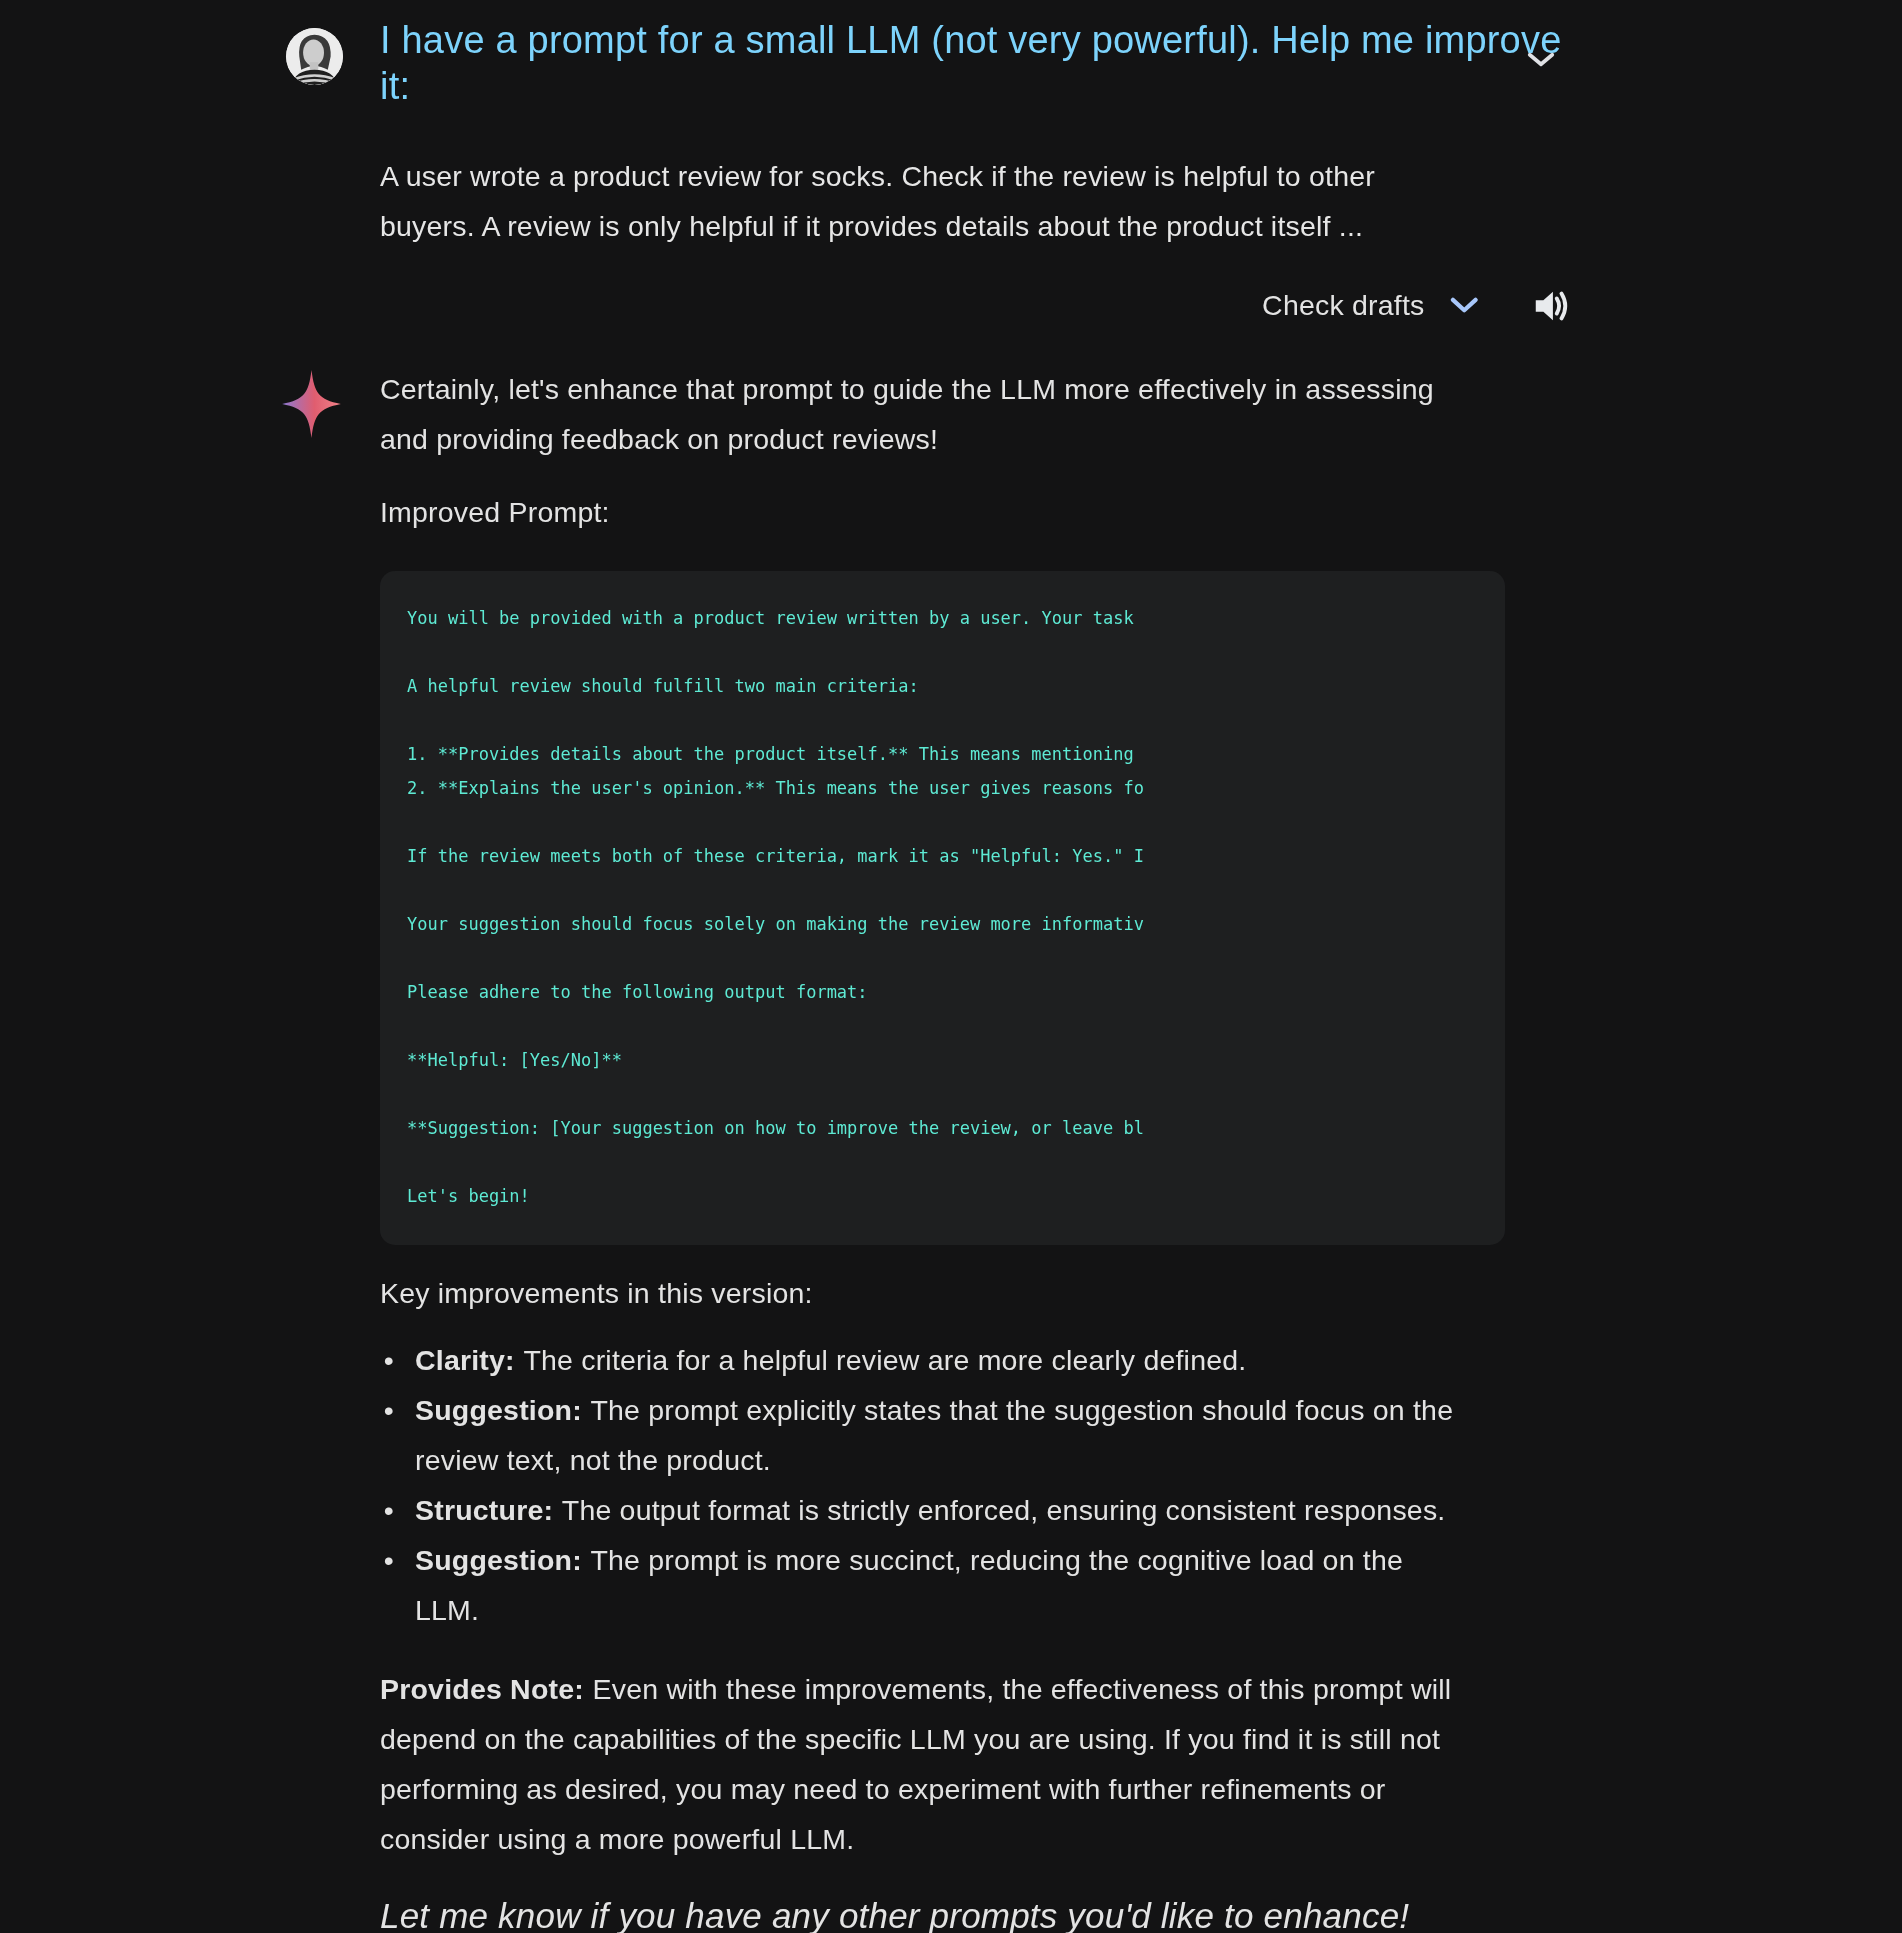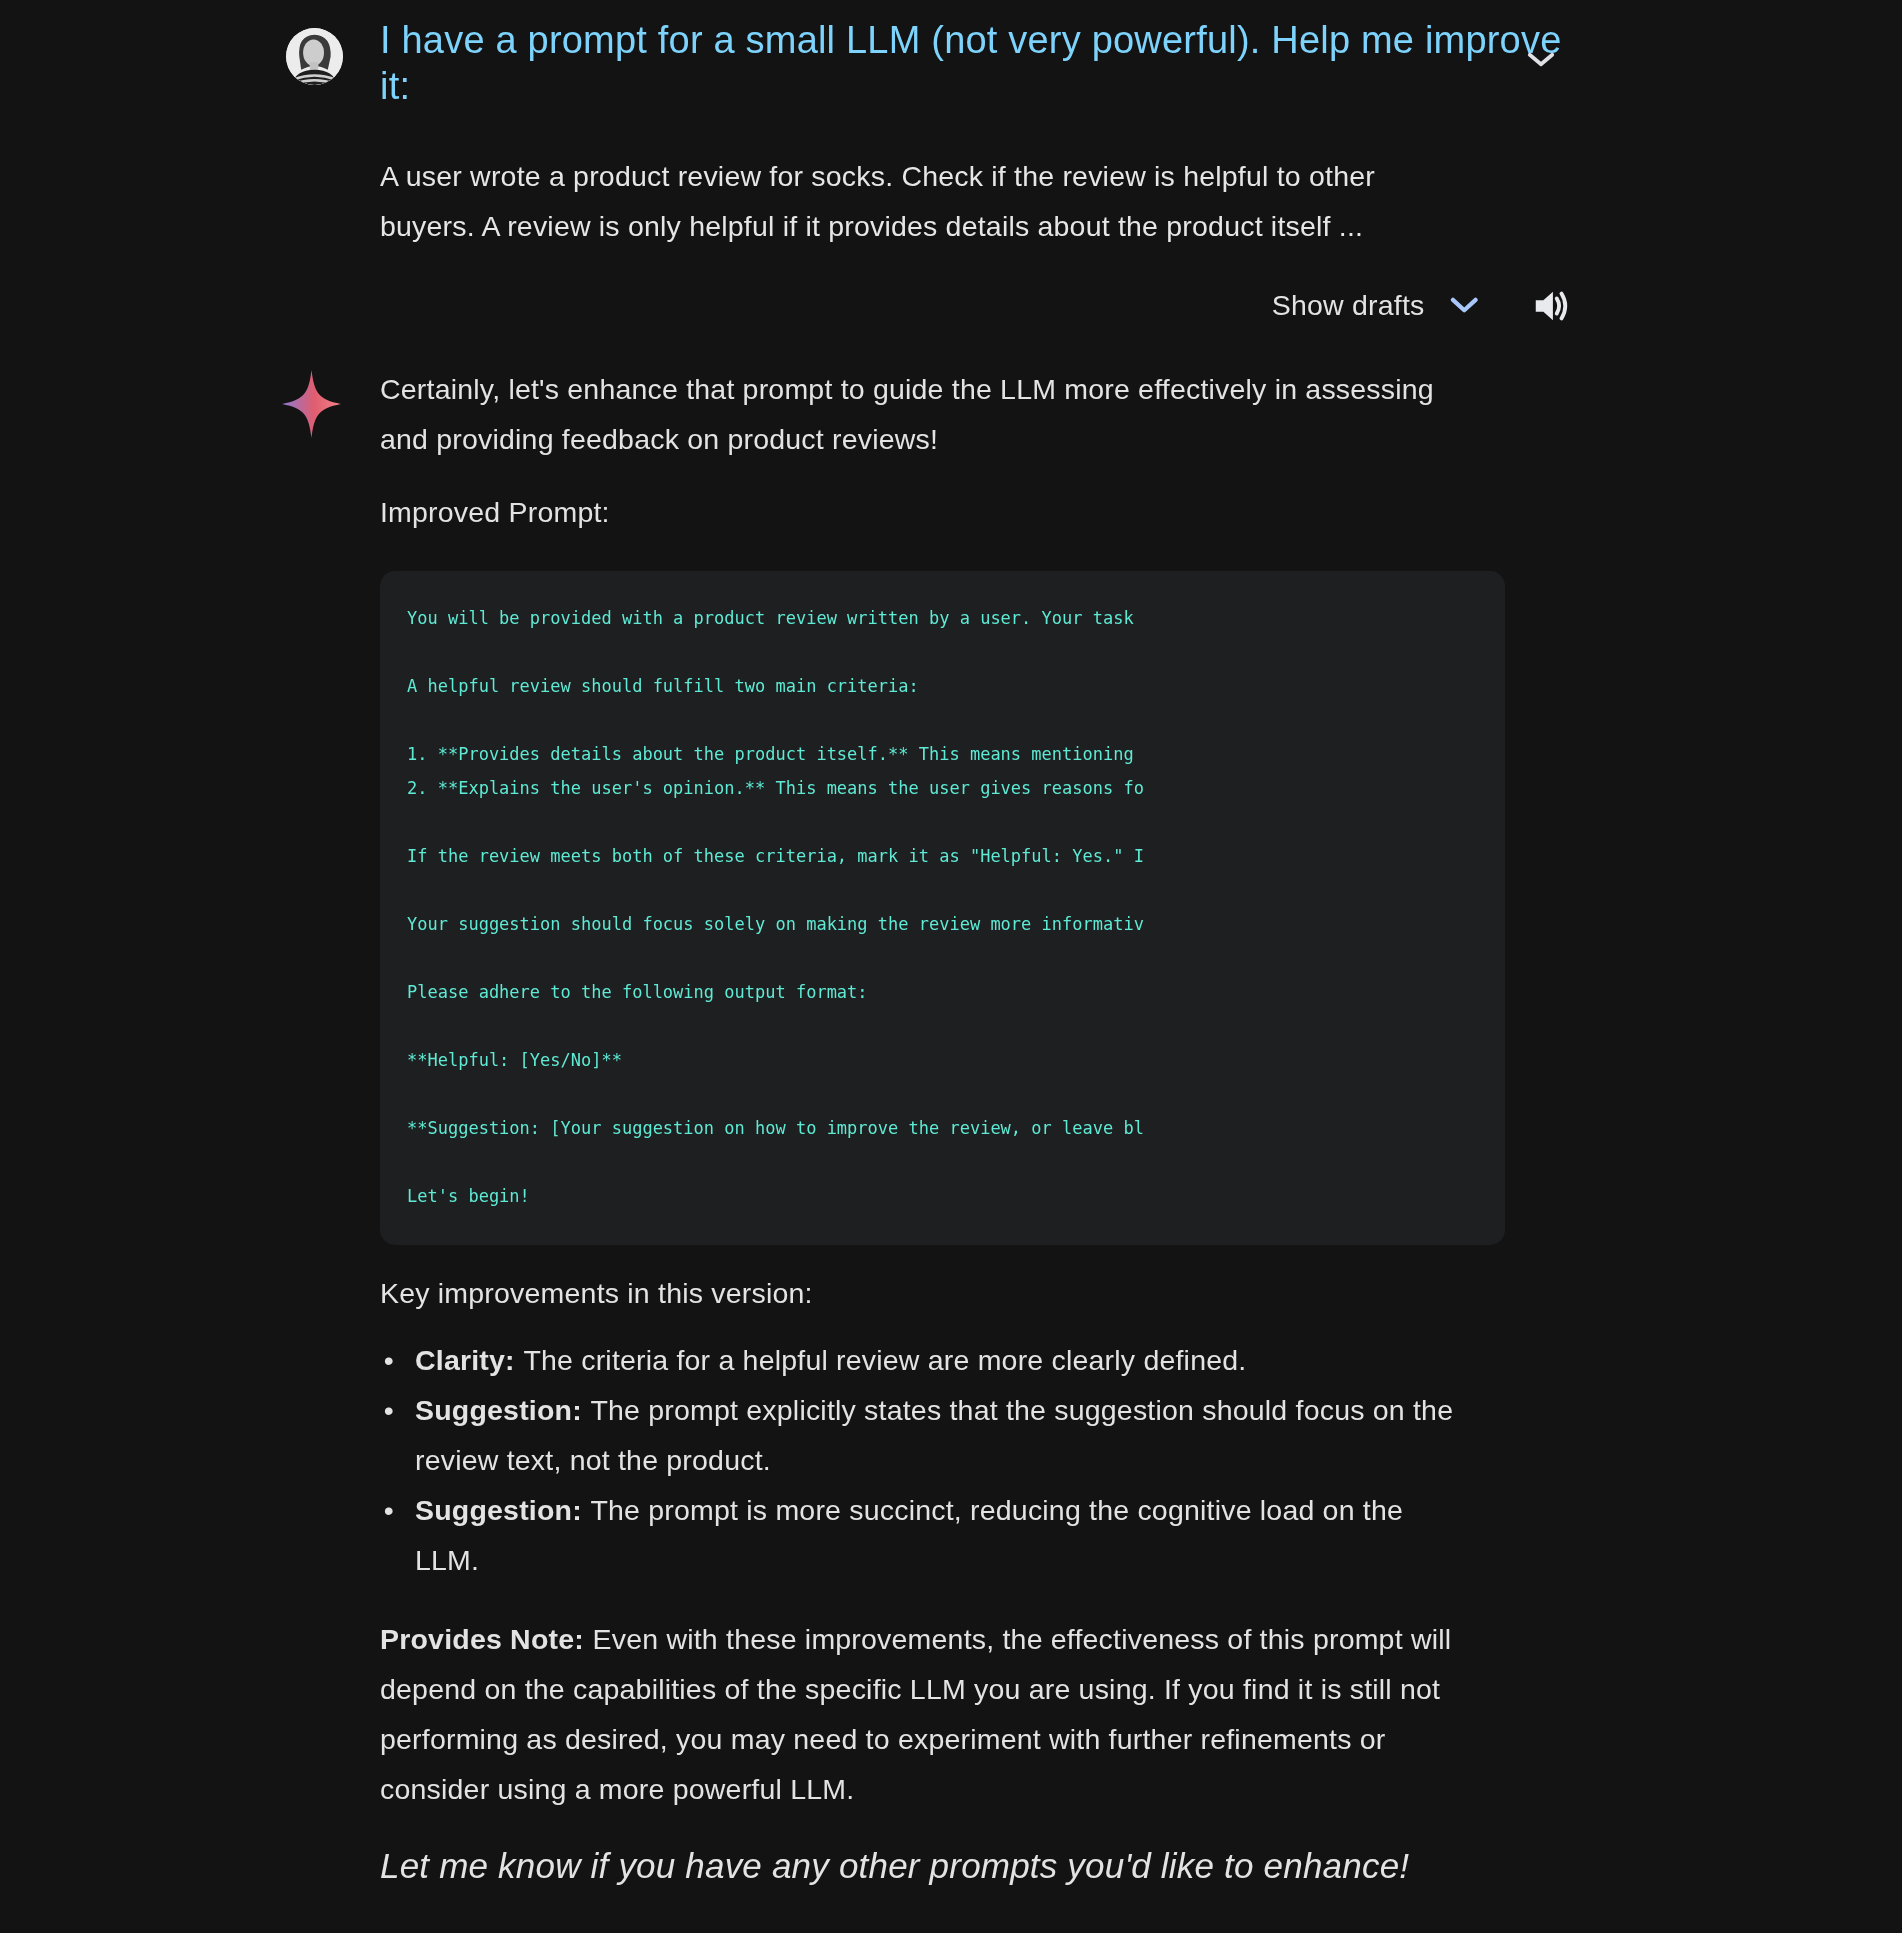--- a/index.html
+++ b/index.html
@@ -152,21 +152,21 @@
       <svg class="icon-svg" width="30" height="17" viewBox="0 0 32 18">
         <polyline points="4,4 16,14 28,4" fill="none" stroke="#dfe1e5" stroke-width="4" stroke-linecap="round" stroke-linejoin="round"></polyline>
       </svg>
     </button>
 
     <p class="user-body">A user wrote a product review for socks. Check if the review is helpful to other buyers. A review is only helpful if it provides details about the product itself ...</p>
   </section>
 
   <div class="drafts-row">
     <button class="show-drafts">
-      <span>Show drafts</span>
+      <span>Check drafts</span>
       <svg class="icon-svg" width="28.5" height="17" viewBox="0 0 30 18">
         <polyline points="3,3 15,14 27,3" fill="none" stroke="#a8c7fa" stroke-width="4.5" stroke-linecap="round" stroke-linejoin="round"></polyline>
       </svg>
     </button>
     <button class="tts-btn" aria-label="listen">
       <svg class="icon-svg" width="40" height="40" viewBox="0 0 42 42">
         <polygon points="5,15 13,15 23,6 23,36 13,27 5,27" fill="#e8eaed"></polygon>
         <path d="M27 13 Q32 21 27 29" fill="none" stroke="#e8eaed" stroke-width="4" stroke-linecap="round"></path>
         <path d="M32 8 Q40 21 32 34" fill="none" stroke="#e8eaed" stroke-width="4" stroke-linecap="round"></path>
       </svg>
@@ -215,20 +215,23 @@
     <h3 class="section-heading">Key improvements in this version:</h3>
 
     <ul class="bullet-list">
       <li>
         <span class="lead">Clarity:</span><span>The criteria for a helpful review are more clearly defined.</span>
       </li>
       <li>
         <span class="lead">Suggestion:</span><span>The prompt explicitly states that the suggestion should focus on the review text, not the product.</span>
       </li>
       <li>
+        <span class="lead">Structure:</span><span>The output format is strictly enforced, ensuring consistent responses.</span>
+      </li>
+      <li>
         <span class="lead">Suggestion:</span><span>The prompt is more succinct, reducing the cognitive load on the LLM.</span>
       </li>
     </ul>
 
     <p class="note-para">
       <span class="lead">Provides Note:</span><span>Even with these improvements, the effectiveness of this prompt will depend on the capabilities of the specific LLM you are using. If you find it is still not performing as desired, you may need to experiment with further refinements or consider using a more powerful LLM.</span>
     </p>
 
     <p class="closing-para">Let me know if you have any other prompts you'd like to enhance!</p>
   </section>

